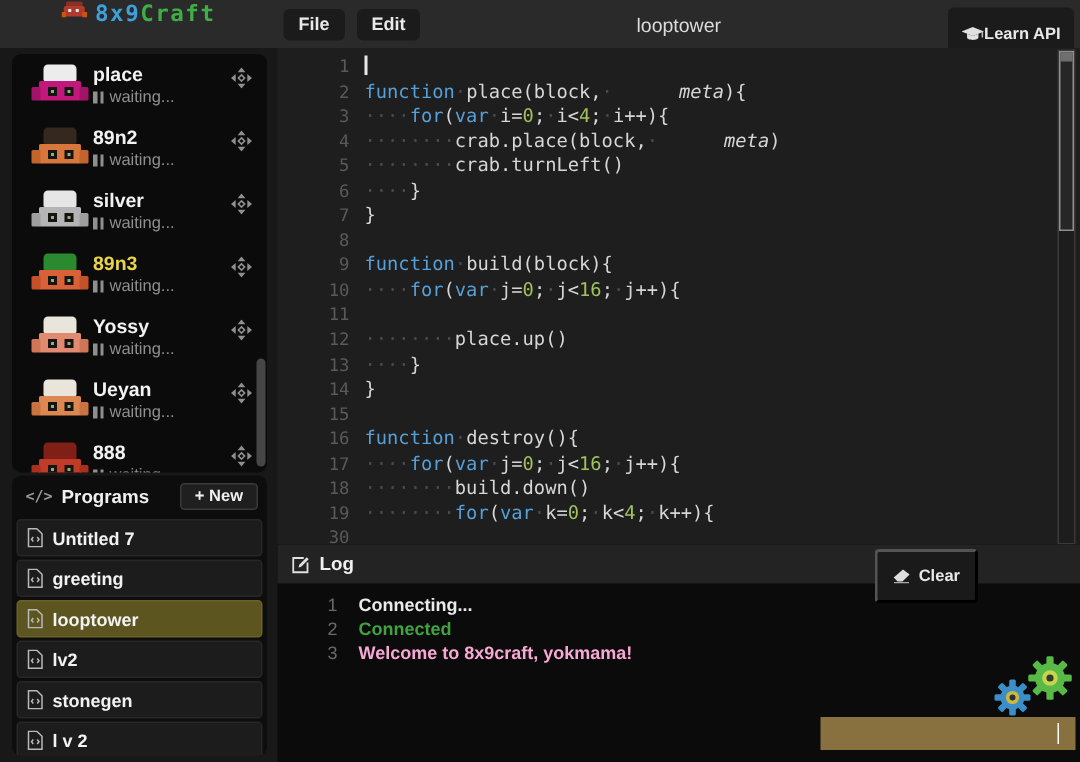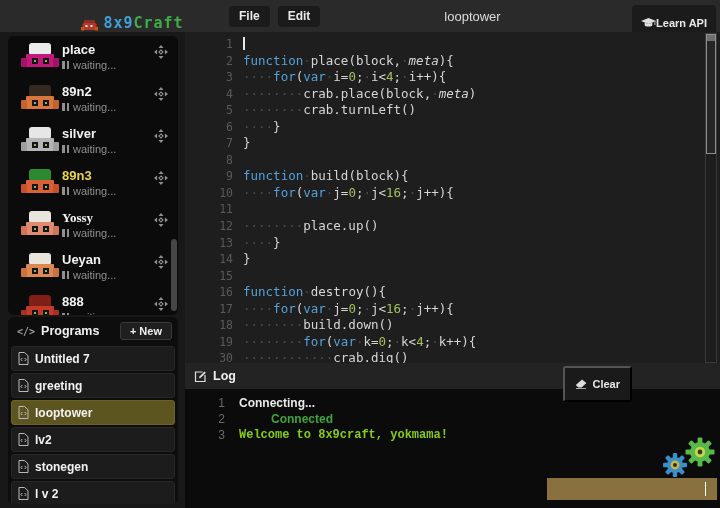--- a/index.html
+++ b/index.html
@@ -1,21 +1,21 @@
 <!DOCTYPE html>
 <html><head>
 <meta charset="utf-8">
 <style>
   html,body{margin:0;padding:0;background:#000;}
   .app{position:relative;width:720px;height:508px;background:#181818;overflow:hidden;
        font-family:"Liberation Sans",sans-serif;-webkit-font-smoothing:antialiased;}
 
   
   .topbar{position:absolute;left:0;top:0;width:720px;height:32px;background:#2a2a2a;display:flex;}
-  .logo-area{width:185px;display:flex;align-items:flex-end;justify-content:center;gap:4px;margin-left:40px;}
+  .logo-area{width:185px;display:flex;align-items:flex-start;justify-content:center;gap:4px;}
   .logo-text{font-family:"DejaVu Sans Mono",monospace;font-weight:bold;font-size:15px;letter-spacing:1px;}
   .menu-area{flex:1;position:relative;display:flex;align-items:center;}
   .menu-btn{height:21px;margin:0 4px;padding:0 10px;background:#1b1b1b;border-radius:4px;
             color:#e9e9e9;font-size:12px;font-weight:bold;display:flex;align-items:center;}
   .doc-title{position:absolute;left:0;right:0;text-align:center;color:#dcdcdc;font-size:13px;pointer-events:none;}
   .learnapi-btn{position:absolute;right:4px;top:5px;height:36px;padding:0 9px;background:#1b1b1b;border-radius:4px;
             color:#e9e9e9;font-size:11px;font-weight:bold;display:flex;align-items:center;gap:0;}
 
   
   .sidebar{position:absolute;left:0;top:32px;width:185px;height:476px;background:#181818;}
@@ -51,31 +51,31 @@
                 display:flex;align-items:center;padding-left:6px;gap:6px;color:#f2f2f2;font-size:12px;font-weight:bold;}
   .program-item.selected{background:#5d5520;border-color:#6a6228;}
 
   
   .editor{position:absolute;left:185px;top:32px;width:535px;height:331px;background:#1e1e1e;overflow:hidden;}
   .code-wrap{position:absolute;left:0;top:4px;right:16px;}
   .code-line{display:flex;height:16.55px;line-height:16.55px;
              font-family:"DejaVu Sans Mono",monospace;font-size:12.5px;white-space:pre;}
   .gutter-num{width:48px;text-align:right;padding-right:10px;color:#5a5a5a;font-size:11.5px;flex:none;}
   .code-text{color:#d6d6d6;position:relative;}
-  .s-k{color:#55a0d8;} .s-n{color:#a2c15c;} .s-w{color:#4c4c4c;} .s-i{font-style:italic;color:#d6d6d6;}
+  .s-k{color:#55a0d8;} .s-n{color:#a2c15c;} .s-w{color:#4c4c4c;} .s-i{font-style:italic;color:#d6d6d6;margin-left:44px;}
   .caret{display:inline-block;width:1.5px;height:13px;background:#e8e8e8;vertical-align:-2px;}
   .ed-track{position:absolute;right:3px;top:1px;width:10px;height:328px;border:1px solid #3a3a3a;background:#1d1d1d;}
   .ed-thumb{position:absolute;left:0;top:0;width:8px;height:118px;border:1px solid #8f8f8f;background:#262626;}
   .ed-thumb::before{content:"";position:absolute;left:0;top:0;width:8px;height:6px;background:#6f6f6f;}
 
   
   .log-panel{position:absolute;left:185px;top:363px;width:535px;height:145px;background:#0b0b0b;}
   .log-header{position:relative;height:26px;background:#232323;display:flex;align-items:center;padding-left:9px;gap:6px;}
   .log-title{color:#f0f0f0;font-size:12.5px;font-weight:bold;}
-  .clear-btn{position:absolute;right:88px;top:3px;height:20px;padding:16px 10px;background:#1a1a1a;border-radius:3px;
+  .clear-btn{position:absolute;right:68px;top:3px;height:20px;padding:16px 10px;background:#1a1a1a;border-radius:3px;
              color:#e9e9e9;font-size:11px;font-weight:bold;display:flex;align-items:center;gap:5px;}
   .log-body{position:absolute;left:0;top:26px;right:0;bottom:0;padding-top:7px;}
   .log-line{display:flex;height:16px;font-size:12px;font-weight:600;}
   .log-num{width:40px;text-align:right;padding-right:14px;color:#6a6a6a;font-weight:normal;flex:none;}
 
   
   .watermark{position:absolute;right:3px;bottom:8px;width:176px;height:66px;pointer-events:none;}
   .wm-gears{position:absolute;right:0;bottom:20px;}
   .wm-bar{position:absolute;right:0;bottom:0;width:170px;height:22px;background:rgba(143,119,66,0.95);
           display:flex;align-items:center;}
@@ -257,21 +257,21 @@
               <div class="av-eye">
                 <i></i>
               </div>
               <div class="av-eye">
                 <i></i>
               </div>
             </div>
             <div class="av-arm l" style="background: rgb(207, 118, 89);"></div>
             <div class="av-arm r" style="background: rgb(207, 118, 89);"></div>
           </div>
-          <div class="player-name" style="color: rgb(242, 242, 242); font-family: Liberation Serif, serif;">Yossy</div>
+          <div class="player-name" style="color: rgb(242, 242, 242);">Yossy</div>
           <div class="player-status">
             <span class="pause-icon">
               <i></i>
               <i></i>
             </span>
             <span>waiting...</span>
           </div>
           <span class="locate-btn">
             <svg width="14" height="14" viewBox="0 0 13 13" fill="#8f8f8f">
               <path d="M6.5 0L8.9 2.9H4.1z"></path>
@@ -427,21 +427,21 @@
         <div class="code-line"><span class="gutter-num">10</span><span class="code-text"><span class="s-w">····</span><span class="s-k">for</span><span>(</span><span class="s-k">var</span><span class="s-w">·</span><span>j=</span><span class="s-n">0</span><span>;</span><span class="s-w">·</span><span>j&lt;</span><span class="s-n">16</span><span>;</span><span class="s-w">·</span><span>j++){</span></span></div>
         <div class="code-line"><span class="gutter-num">11</span></div>
         <div class="code-line"><span class="gutter-num">12</span><span class="code-text"><span class="s-w">········</span><span>place.up()</span></span></div>
         <div class="code-line"><span class="gutter-num">13</span><span class="code-text"><span class="s-w">····</span><span>}</span></span></div>
         <div class="code-line"><span class="gutter-num">14</span><span class="code-text"><span>}</span></span></div>
         <div class="code-line"><span class="gutter-num">15</span><span class="code-text"></span></div>
         <div class="code-line"><span class="gutter-num">16</span><span class="code-text"><span class="s-k">function</span><span class="s-w">·</span><span>destroy(){</span></span></div>
         <div class="code-line"><span class="gutter-num">17</span><span class="code-text"><span class="s-w">····</span><span class="s-k">for</span><span>(</span><span class="s-k">var</span><span class="s-w">·</span><span>j=</span><span class="s-n">0</span><span>;</span><span class="s-w">·</span><span>j&lt;</span><span class="s-n">16</span><span>;</span><span class="s-w">·</span><span>j++){</span></span></div>
         <div class="code-line"><span class="gutter-num">18</span><span class="code-text"><span class="s-w">········</span><span>build.down()</span></span></div>
         <div class="code-line"><span class="gutter-num">19</span><span class="code-text"><span class="s-w">········</span><span class="s-k">for</span><span>(</span><span class="s-k">var</span><span class="s-w">·</span><span>k=</span><span class="s-n">0</span><span>;</span><span class="s-w">·</span><span>k&lt;</span><span class="s-n">4</span><span>;</span><span class="s-w">·</span><span>k++){</span></span></div>
-        <div class="code-line"><span class="gutter-num">30</span><span class="code-text"><span class="s-w">············</span><span>crab.dig()</span></span></div>
+        <div class="code-line"><span class="gutter-num">30</span></div>
       </div>
     <div class="ed-track">
       <div class="ed-thumb"></div>
     </div>
   </div>
 
   <div class="log-panel">
     <div class="log-header">
       <span>
         <svg width="13" height="13" viewBox="0 0 13 13">
@@ -460,25 +460,25 @@
         <span>Clear</span>
       </button>
     </div>
     <div class="log-body">
         <div class="log-line">
           <span class="log-num">1</span>
           <span style="color: rgb(234, 234, 234);">Connecting...</span>
         </div>
         <div class="log-line">
           <span class="log-num">2</span>
-          <span style="color: rgb(63, 163, 63); margin-left: 32px;">Connected</span>
+          <span style="color: rgb(63, 163, 63);">Connected</span>
         </div>
         <div class="log-line">
           <span class="log-num">3</span>
-          <span style="color: #84cc16; font-family: Liberation Mono, monospace;">Welcome to 8x9craft, yokmama!</span>
+          <span style="color: #f9a8d4;">Welcome to 8x9craft, yokmama!</span>
         </div>
       </div>
   </div>
 
   <div class="watermark">
     <div class="wm-gears">
       <svg width="62" height="46" viewBox="0 0 62 46">
         <g transform="translate(20,31)" fill="#3b8fc9">
           <g>
               <rect x="-2.2" y="-12" width="4.4" height="5" rx="1"></rect>

